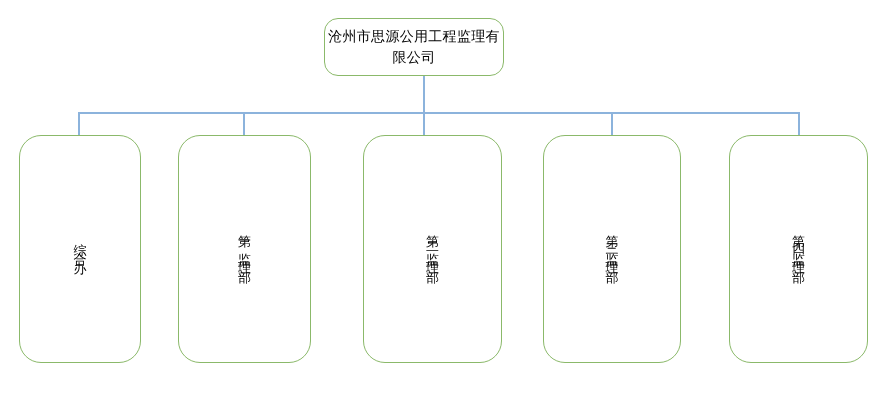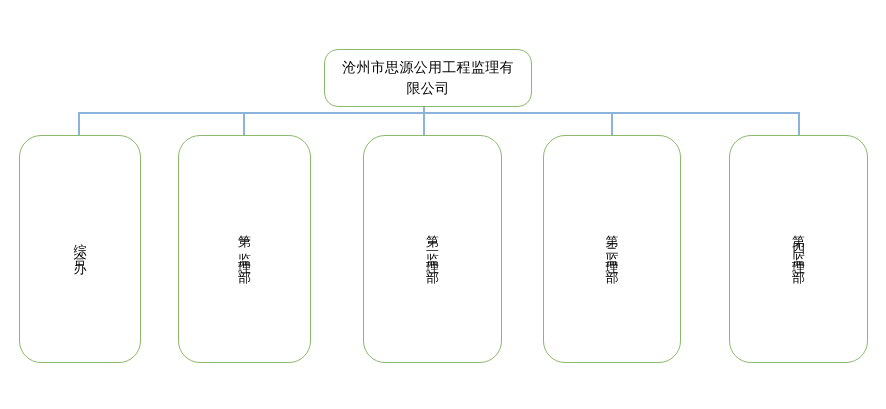--- a/index.html
+++ b/index.html
@@ -28,24 +28,23 @@
     border: 1.4px solid #8bb96a;
     border-radius: 22px;
     display: flex;
     align-items: center;
     justify-content: center;
   }
 
   .node-root {
     left: 324px;
     top: 18px;
-    width: 208px;
+    width: 180px;
     height: 58px;
     border-radius: 14px;
-    margin-top: 31px;
   }
 
   .node-root .node-text {
     font-size: 14px;
     line-height: 21px;
     color: #000000;
     text-align: center;
     letter-spacing: 0.3px;
     white-space: normal;
     width: 176px;

